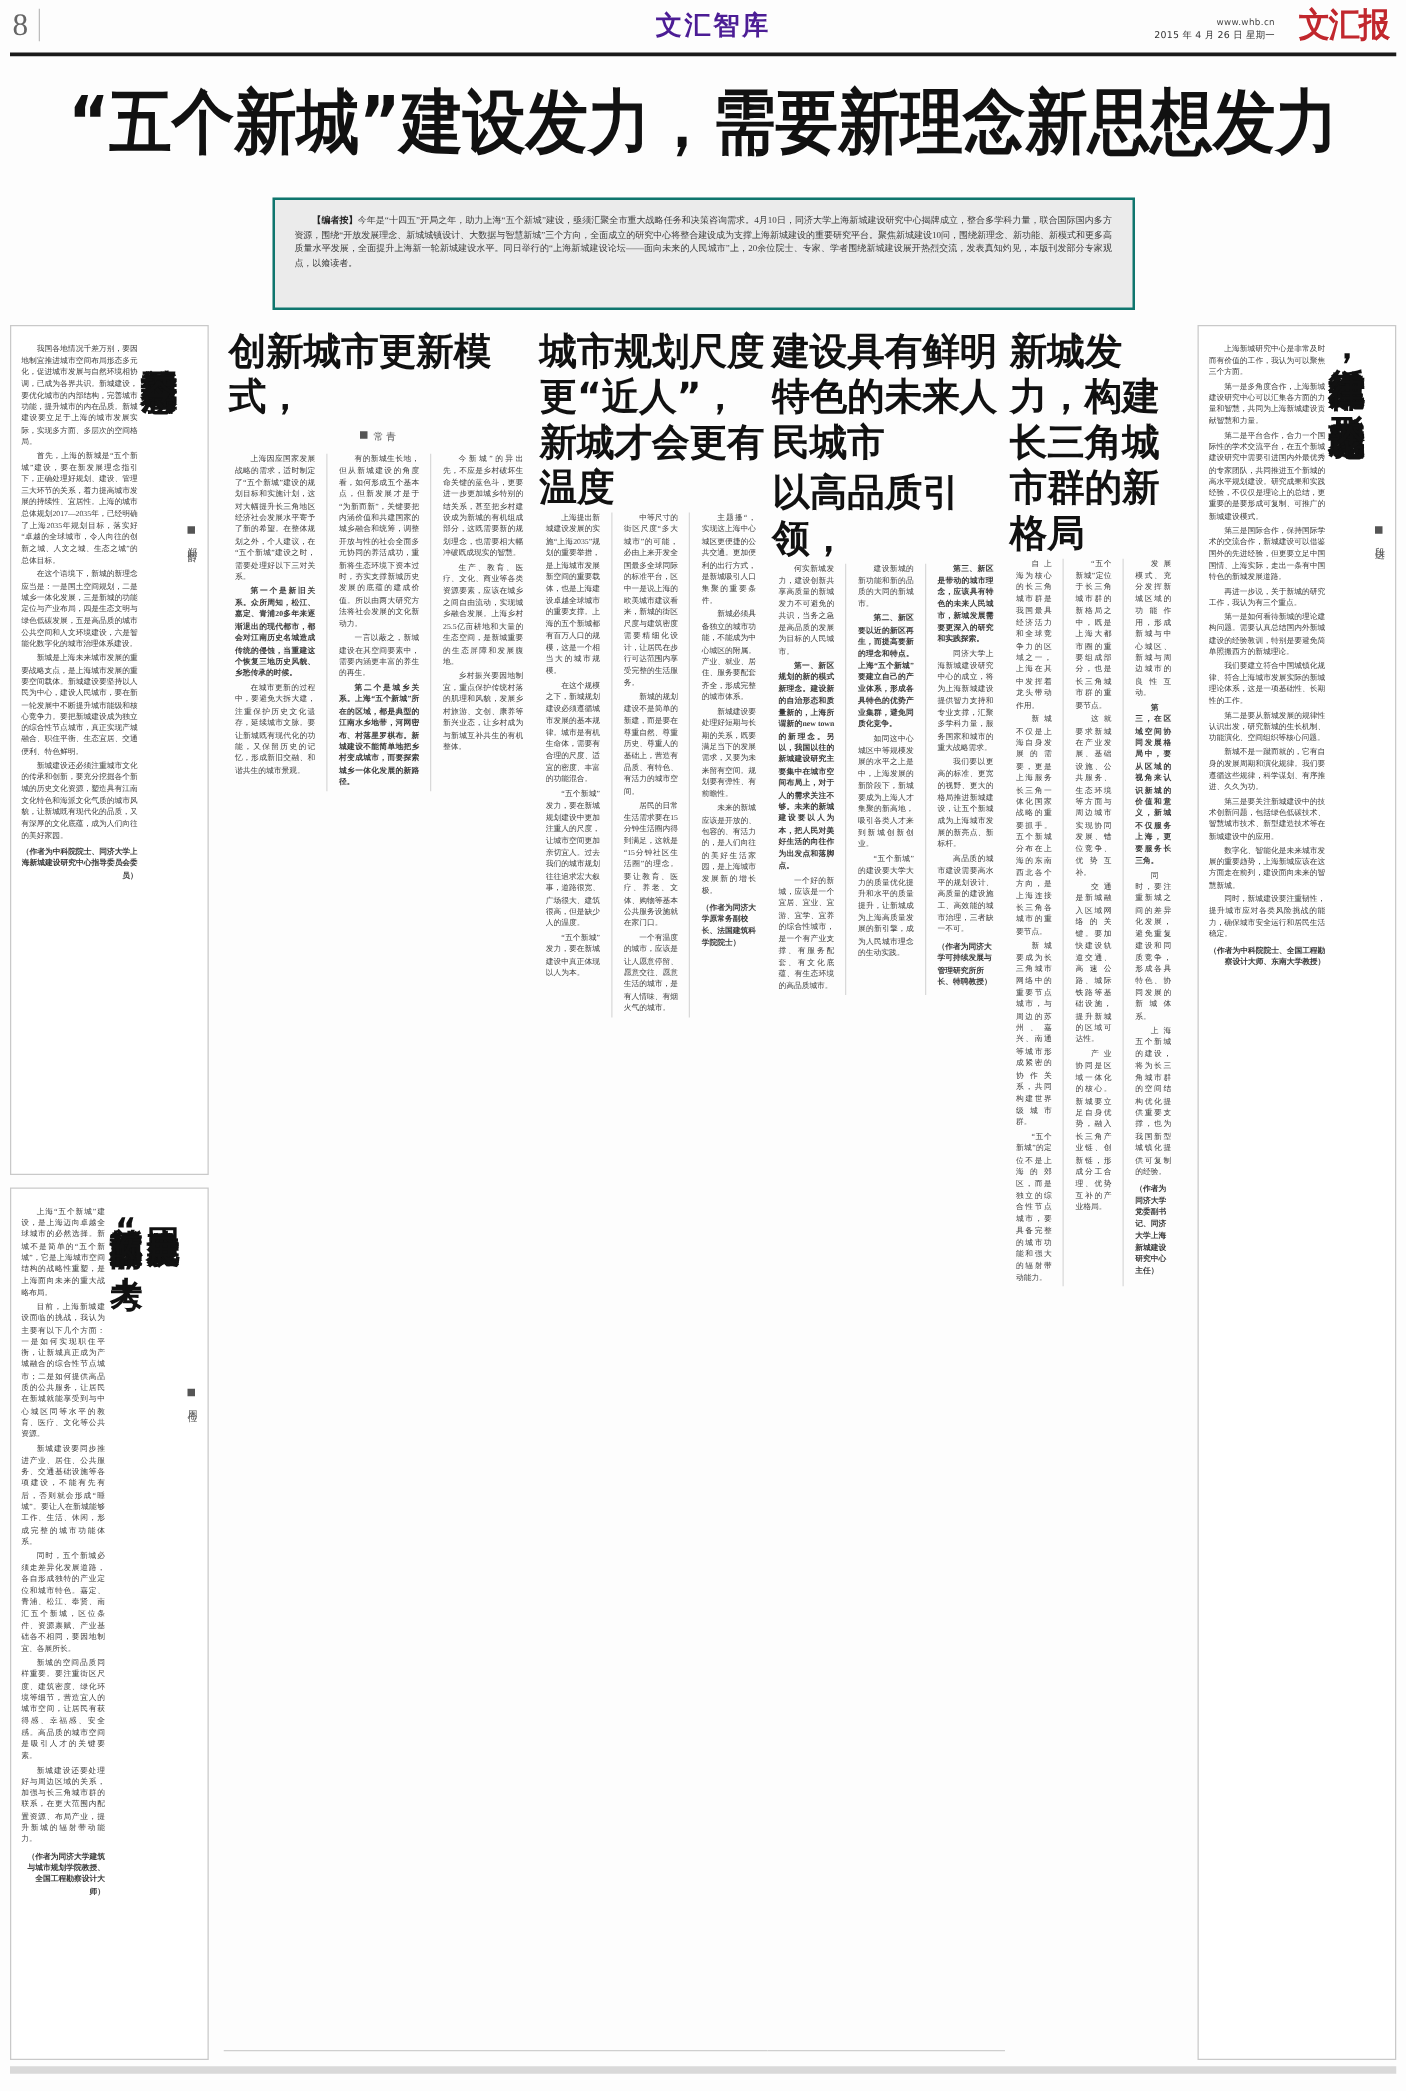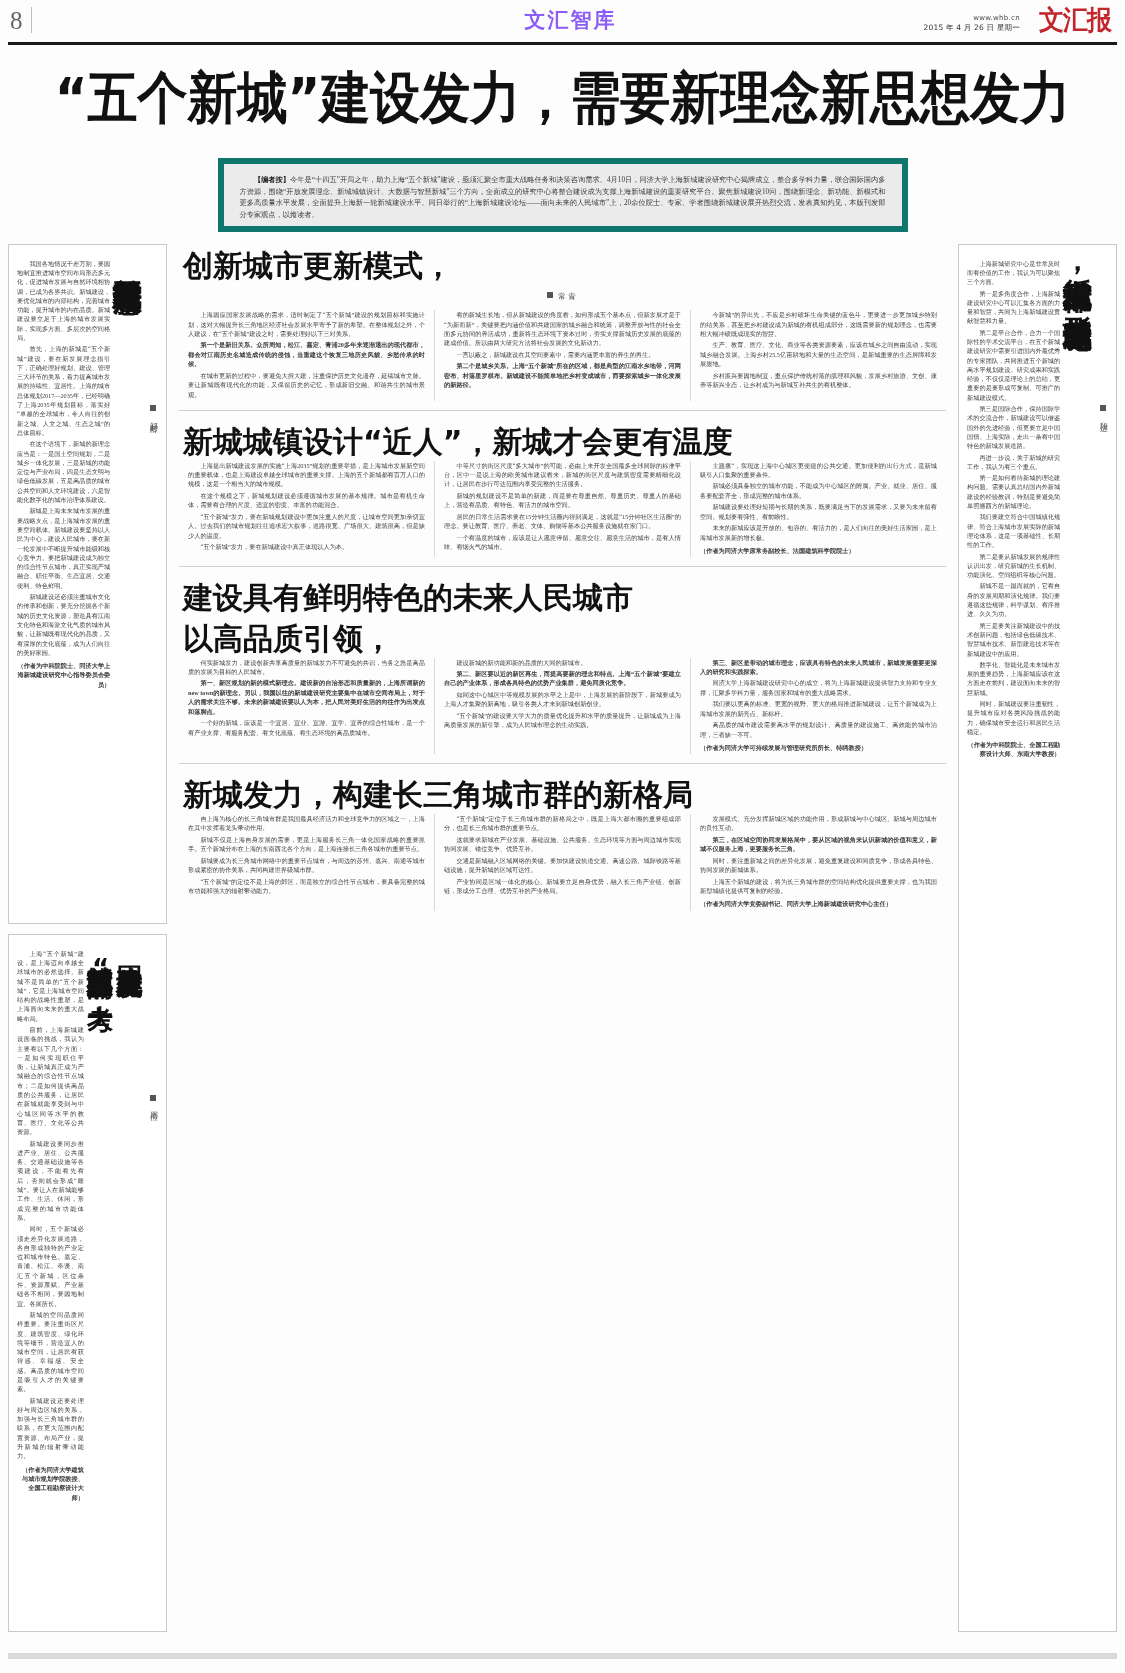--- a/index.html
+++ b/index.html
@@ -38,21 +38,21 @@
     display:flex;
     align-items:center;
     letter-spacing:0;
   }
   .section-title{
     position:absolute;
     left:16px; right:0;
     text-align:center;
     font-family:"DejaVu Sans","Liberation Sans",sans-serif;
     font-size:21px;
-    color:#8b5cf6;
+    color:#4c1d95;
     letter-spacing:2px;
     font-weight:600;
   }
   .masthead-right{
     margin-left:auto;
     display:flex;
     align-items:flex-end;
     gap:19px;
   }
   .mh-meta{
@@ -86,23 +86,23 @@
     white-space:nowrap;
     transform:scaleY(1.12);
     transform-origin:center top;
   }
 
   
   .intro-wrap{
     margin:22px auto 0 auto;
     width:690px;
     background:#ebebeb;
-    border:6px solid #0f766e;
-    box-sizing:border-box;
-    padding:11px 16px 4px 16px;
+    border:2px solid #0f766e;
+    box-sizing:border-box;
+    padding:11px 16px 28px 16px;
   }
   .intro-text{
     font-size:7.2px;
     line-height:1.62;
     color:#3a3a3a;
     text-align:justify;
     text-indent:2em;
     font-family:"Liberation Serif",serif;
   }
   .intro-text b{font-weight:bold;color:#222;}
@@ -188,21 +188,21 @@
     padding-top:4px;
     overflow:hidden;
   }
   .v-body p{margin:0 0 2px 0;text-indent:2em;}
   .v-body p.attrib{text-indent:0;text-align:right;font-weight:bold;margin-top:4px;}
 
   
   .center-col{
     flex:1 1 auto;
     display:flex;
-    flex-direction:column;
+    flex-direction:row;
     gap:0;
     padding:0 6px;
     box-sizing:border-box;
   }
   .article{
     border-bottom:1px solid #cfcfcf;
     padding:0 0 9px 0;
     margin-bottom:9px;
   }
   .article:last-child{border-bottom:none;margin-bottom:0;}
@@ -342,21 +342,21 @@
           </div>
           <div class="tcol">
             <p>今新城”的异出先，不应是乡村破坏生命关键的蓝色斗，更要进一步更加城乡特别的结关系，甚至把乡村建设成为新城的有机组成部分，这既需要新的规划理念，也需要相大幅冲破既成现实的智慧。</p>
             <p>生产、教育、医疗、文化、商业等各类资源要素，应该在城乡之间自由流动，实现城乡融合发展。上海乡村25.5亿亩耕地和大量的生态空间，是新城重要的生态屏障和发展腹地。</p>
             <p>乡村振兴要因地制宜，重点保护传统村落的肌理和风貌，发展乡村旅游、文创、康养等新兴业态，让乡村成为与新城互补共生的有机整体。</p>
           </div>
         </div>
       </div>
 
       <div class="article">
-        <div class="art-title">新城城镇设计“近人”，新城才会更有温度</div>
+        <div class="art-title">城市规划尺度更“近人”，新城才会更有温度</div>
         <div class="cols3">
           <div class="tcol">
             <p>上海提出新城建设发展的实施“上海2035”规划的重要举措，是上海城市发展新空间的重要载体，也是上海建设卓越全球城市的重要支撑。上海的五个新城都有百万人口的规模，这是一个相当大的城市规模。</p>
             <p>在这个规模之下，新城规划建设必须遵循城市发展的基本规律。城市是有机生命体，需要有合理的尺度、适宜的密度、丰富的功能混合。</p>
             <p>“五个新城”发力，要在新城规划建设中更加注重人的尺度，让城市空间更加亲切宜人。过去我们的城市规划往往追求宏大叙事，道路很宽、广场很大、建筑很高，但是缺少人的温度。</p>
             <p>“五个新城”发力，要在新城建设中真正体现以人为本。</p>
           </div>
           <div class="tcol">
             <p>中等尺寸的街区尺度“多大城市”的可能，必由上来开发全国最多全球同际的标准平台，区中一是说上海的欧美城市建议看来，新城的街区尺度与建筑密度需要精细化设计，让居民在步行可达范围内享受完整的生活服务。</p>
             <p>新城的规划建设不是简单的新建，而是要在尊重自然、尊重历史、尊重人的基础上，营造有品质、有特色、有活力的城市空间。</p>

